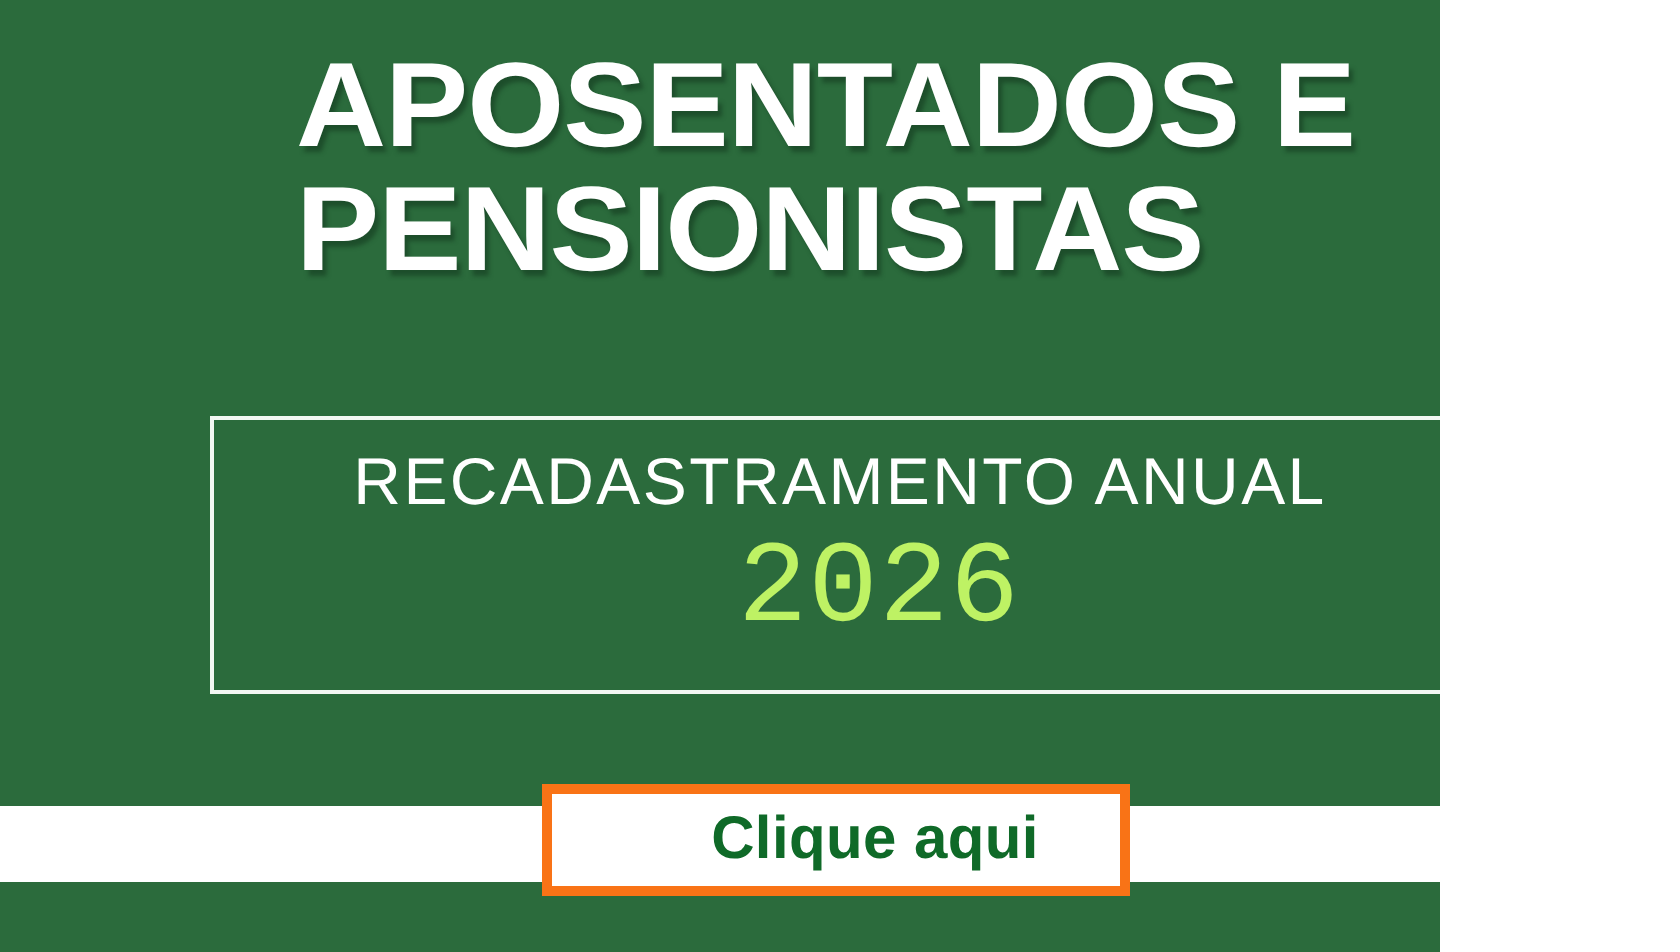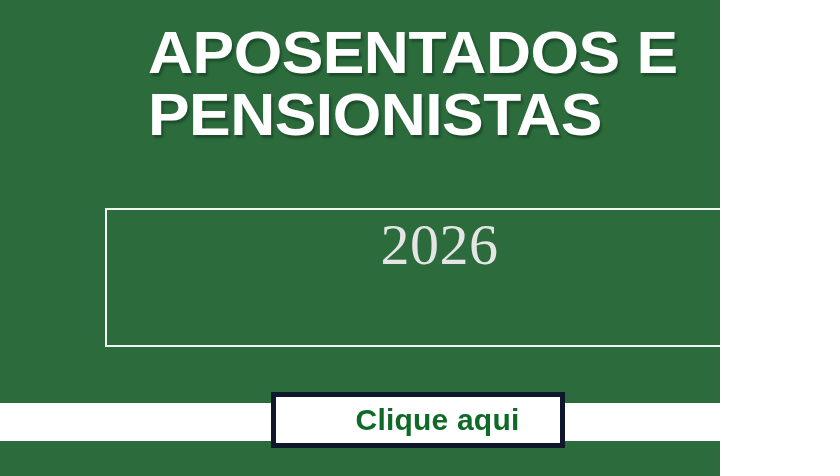--- a/index.html
+++ b/index.html
@@ -63,22 +63,22 @@
     font-weight: 400;
     font-size: 33px;
     line-height: 40px;
     letter-spacing: 1.2px;
     text-transform: uppercase;
     white-space: nowrap;
   }
 
   .frame-line2 {
     margin-top: 2px;
-    color: #e5e5e5;
-    font-family: Liberation Serif, serif;
+    color: #bef264;
+    font-family: Liberation Mono, monospace;
     font-weight: 400;
     font-size: 58px;
     line-height: 66px;
     letter-spacing: 0.5px;
     white-space: nowrap;
     margin-left: 39px;
   }
 
   
   .white-stripe {
@@ -92,21 +92,21 @@
 
   
   .cta-button {
     position: absolute;
     left: 271px;
     top: 392px;
     width: 294px;
     height: 56px;
     box-sizing: border-box;
     background: #ffffff;
-    border: 5px solid #0f172a;
+    border: 5px solid #f97316;
     display: flex;
     align-items: center;
     justify-content: center;
     cursor: pointer;
     padding-left: 39px;
   }
 
   .cta-label {
     color: #0f6a28;
     font-family: "Liberation Sans", sans-serif;
@@ -121,20 +121,21 @@
 <body>
 
 <div id="banner">
 
   <div class="title-block">
     <span class="title-line">APOSENTADOS E</span>
     <span class="title-line">PENSIONISTAS</span>
   </div>
 
   <div class="frame-box">
+    <span class="frame-line1">RECADASTRAMENTO ANUAL</span>
     <span class="frame-line2">2026</span>
   </div>
 
   <div class="white-stripe"></div>
 
   <div class="cta-button">
     <span class="cta-label">Clique aqui</span>
   </div>
 
 </div>

